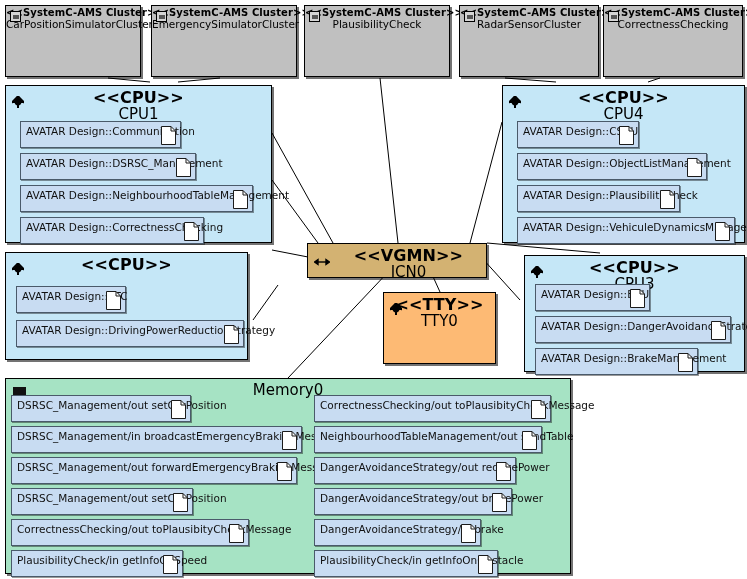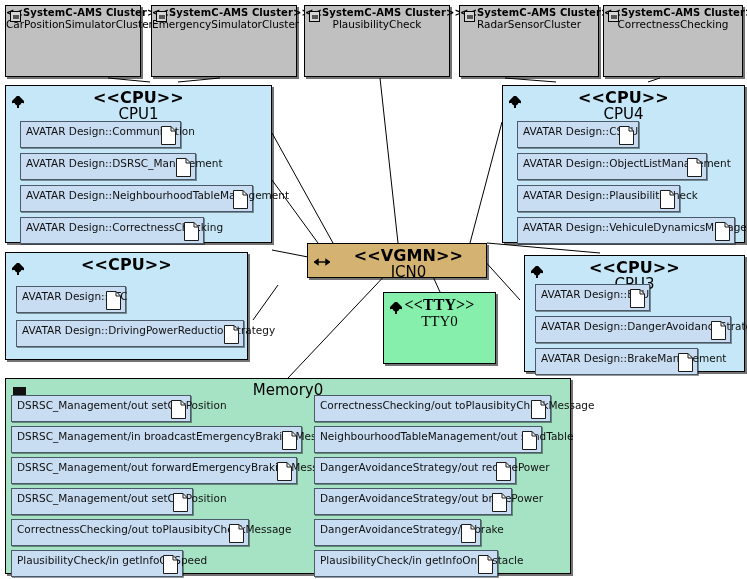--- a/index.html
+++ b/index.html
@@ -67,22 +67,21 @@
     left:1.5px;top:2.5px;
     width:6px;height:4px;
     background:#555;
   }
 
   
   .cpu{
     background:#c5e7f7;
   }
   .tty{
-    background:#86efac;
-    font-family:Liberation Serif, serif;
+    background:#fdba74;
   }
   .chip-icon{
     position:absolute;
     left:6px;top:7px;
     width:11px;height:11px;
   }
 
   
   .ram{
     background:#a6e3c4;

